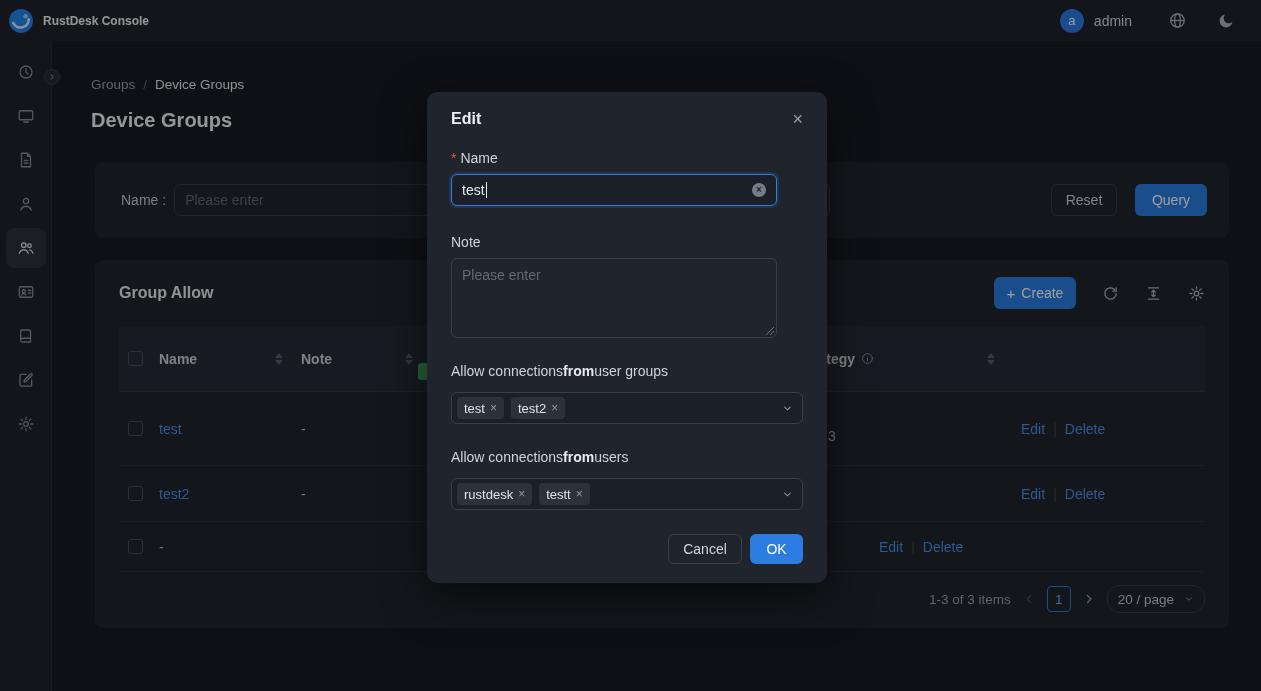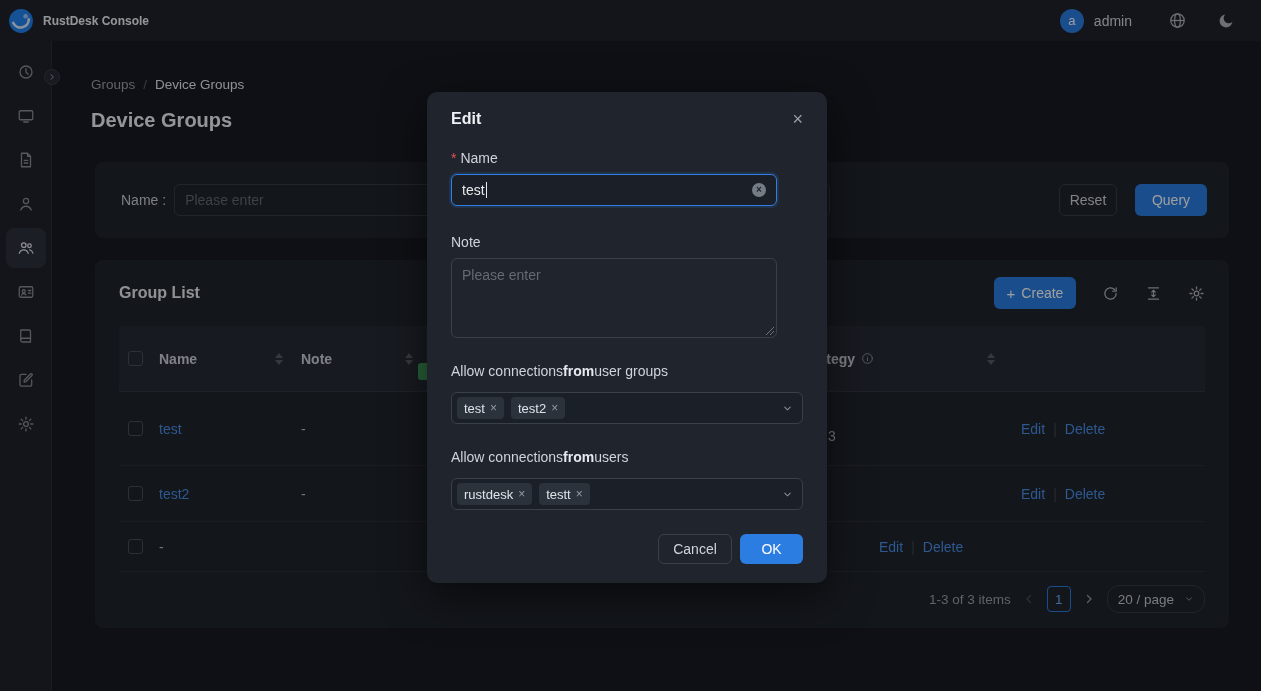--- a/index.html
+++ b/index.html
@@ -42,21 +42,21 @@
   .filter-card { top:162px; height:76px; display:flex; align-items:center; padding:0 22px 0 26px; }
   .filter-label { color:#c9cdd4; margin-right:8px; white-space:pre; }
   .filter-input { width:656px; height:32px; background:transparent; border:1px solid #383d46;
     border-radius:6px; color:#e4e7ec; padding:0 10px; font-size:14px; outline:none;
     font-family:inherit; }
   .filter-input::placeholder { color:#646a74; }
   .btn { height:32px; border-radius:6px; border:none; font-size:14px; cursor:pointer;
     font-family:inherit; display:inline-flex; align-items:center; justify-content:center; }
   .btn-default { background:transparent; border:1px solid #3a3f48; color:#d0d4da; }
   .btn-primary { background:#2b7de2; color:#ffffff; }
-  .reset-btn { margin-left:auto; width:58px; }
+  .reset-btn { margin-left:auto; width:66px; }
   .query-btn { margin-left:18px; width:72px; }
 
   .list-card { top:260px; height:368px; }
   .card-head { height:66px; display:flex; align-items:center; padding:0 24px; }
   .card-title { font-size:16px; font-weight:bold; color:#e8ebef; }
   .head-tools { margin-left:auto; display:flex; align-items:center; }
   .create-btn { width:82px; gap:6px; font-size:14px; }
   .plus { font-size:15px; line-height:1; }
   .tool-icon { color:#aeb3ba; display:flex; margin-left:26px; cursor:pointer; }
 
@@ -128,21 +128,21 @@
   .m-label.rich b { color:#e6e9ee; }
   .m-select { margin-top:13px; width:352px; height:32px; border:1px solid #3a404a; border-radius:6px;
     background:#1b1f27; display:flex; align-items:center; padding:0 28px 0 5px; gap:7px;
     position:relative; cursor:pointer; }
   .tag { background:#2c323c; border-radius:4px; height:22px; display:inline-flex; align-items:center;
     padding:0 7px; font-size:13px; color:#dfe3e9; gap:5px; }
   .tag-x { color:#959ba4; cursor:pointer; font-size:12px; line-height:1; }
   .select-arrow { position:absolute; right:9px; color:#8a9099; display:flex; }
   .m-actions { margin-top:24px; display:flex; justify-content:flex-end; gap:8px; }
   .cancel-btn { width:74px; height:30px; }
-  .ok-btn { width:63px; height:30px; }
+  .ok-btn { width:53px; height:30px; }
 
   svg { display:block; }
 </style>
 </head>
 <body>
 
 <div class="screen">
 
   <header class="topbar">
     <span class="logo">
@@ -265,21 +265,21 @@
 
   <div class="card filter-card">
     <span class="filter-label">Name :</span>
     <input class="filter-input" type="text" placeholder="Please enter" style="">
     <button class="btn btn-default reset-btn">Reset</button>
     <button class="btn btn-primary query-btn">Query</button>
   </div>
 
   <div class="card list-card">
     <div class="card-head">
-      <span class="card-title">Group List</span>
+      <span class="card-title">Group Allow</span>
       <div class="head-tools">
         <button class="btn btn-primary create-btn">
           <span class="plus">+</span>
           <span>Create</span>
         </button>
         <span class="tool-icon">
           <svg width="17" height="17" viewBox="0 0 24 24" fill="none" stroke="currentColor" stroke-width="1.8" stroke-linecap="round">
               <path d="M20 12a8 8 0 1 1-2.3-5.6"></path>
               <path d="M20 4v4.8h-4.8"></path>
             </svg>

